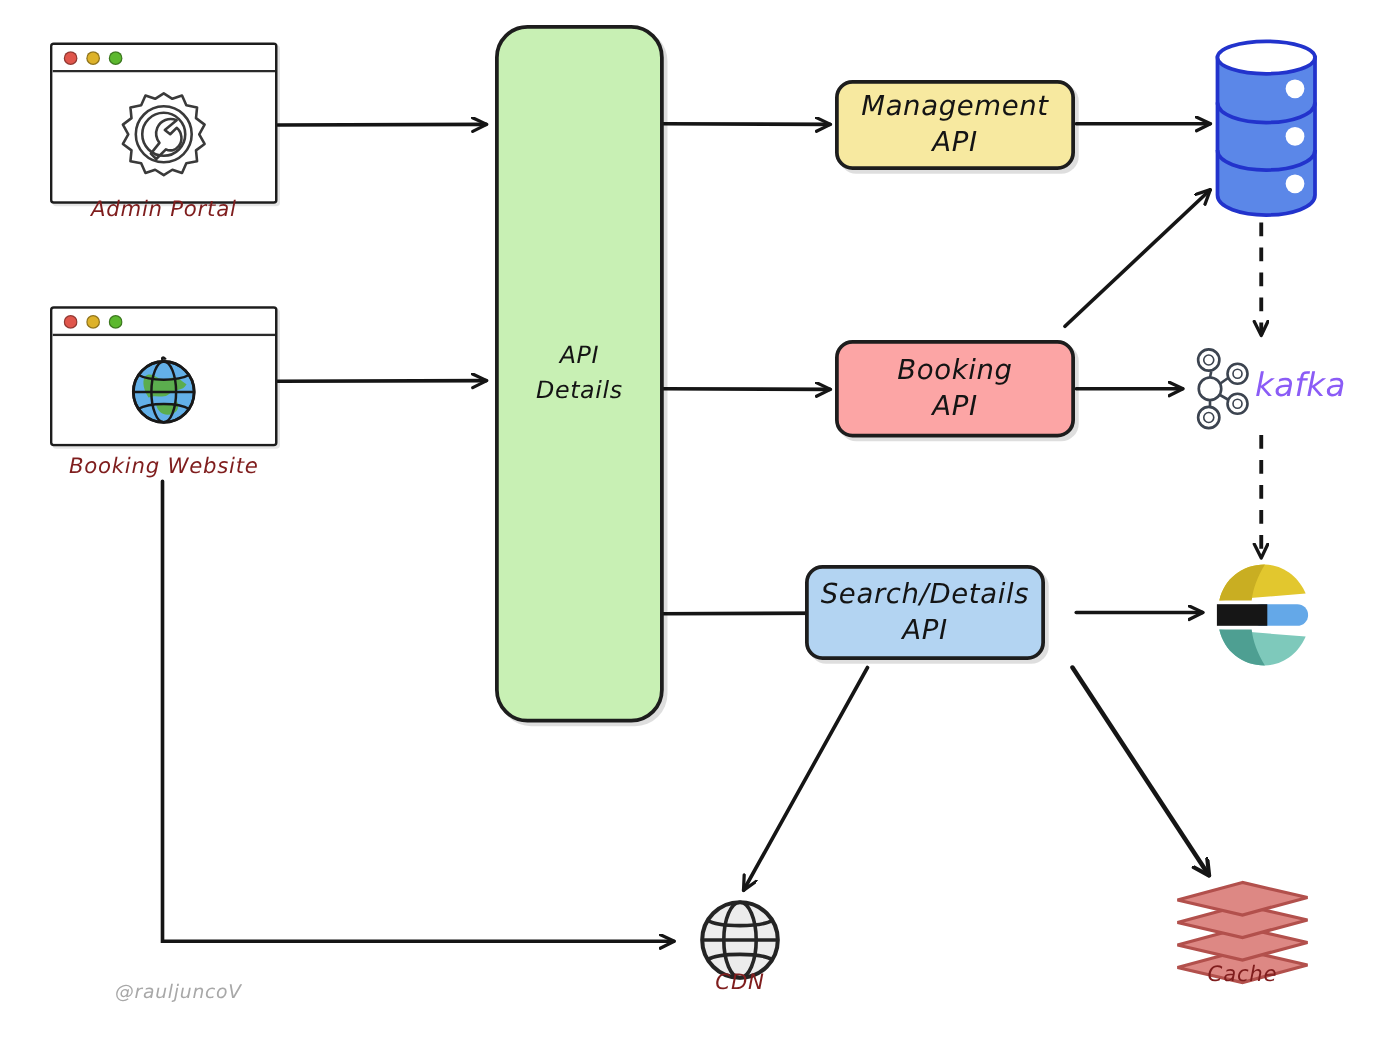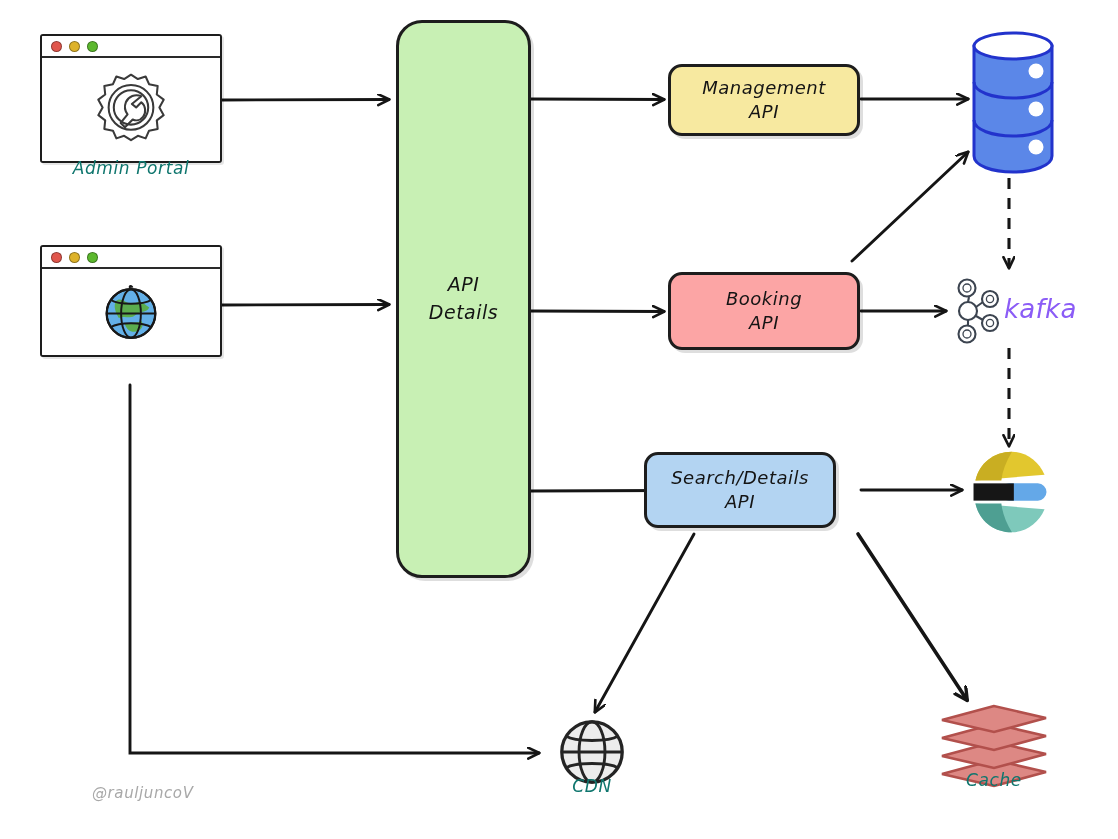--- a/index.html
+++ b/index.html
@@ -66,38 +66,38 @@
     justify-content: center;
     background: #ffffff;
   }
 
   
   .caption {
     position: absolute;
     text-align: center;
     font-family: "DejaVu Sans", sans-serif;
     font-size: 17px;
-    color: #0f766e;
+    color: #7f1d1d;
     letter-spacing: 0.6px;
     white-space: nowrap;
     font-style: italic;
   }
 
   
   .svcbox {
     position: absolute;
     border: 3px solid #1d1d1d;
     border-radius: 14px;
     display: flex;
     align-items: center;
     justify-content: center;
     text-align: center;
     box-sizing: border-box;
     box-shadow: 3px 3px 0 rgba(0,0,0,0.13);
-    font-size: 18px;
+    font-size: 22px;
     line-height: 1.32;
     color: #141414;
     letter-spacing: 0.5px;
     font-style: italic;
     padding: 4px 6px;
   }
   .svcbox span { display: block; }
 
   
   #gateway {
@@ -207,20 +207,21 @@
           <ellipse cx="50" cy="52" rx="32" ry="32"></ellipse>
           <ellipse cx="50" cy="52" rx="13" ry="32"></ellipse>
           <path d="M18,52 L82,52"></path>
           <path d="M23,34 C35,41 65,41 77,34"></path>
           <path d="M23,70 C35,63 65,63 77,70"></path>
           <path d="M50,20 C46,16 50,14 52,18"></path>
         </g>
       </svg>
     </div>
   </div>
+  <div class="caption" style="left:31px; top:363px; width:200px;">Booking Website</div>
 
   <div class="svcbox" id="gateway" style="left:396px; top:20px; width:135px; height:558px; background:#c8f0b4;">
     <div>
       <span>API</span>
       <span>Details</span>
     </div>
   </div>
 
   <div class="svcbox" style="left:668px; top:64px; width:192px; height:72px; background:#f7e9a0;">
     <div>

